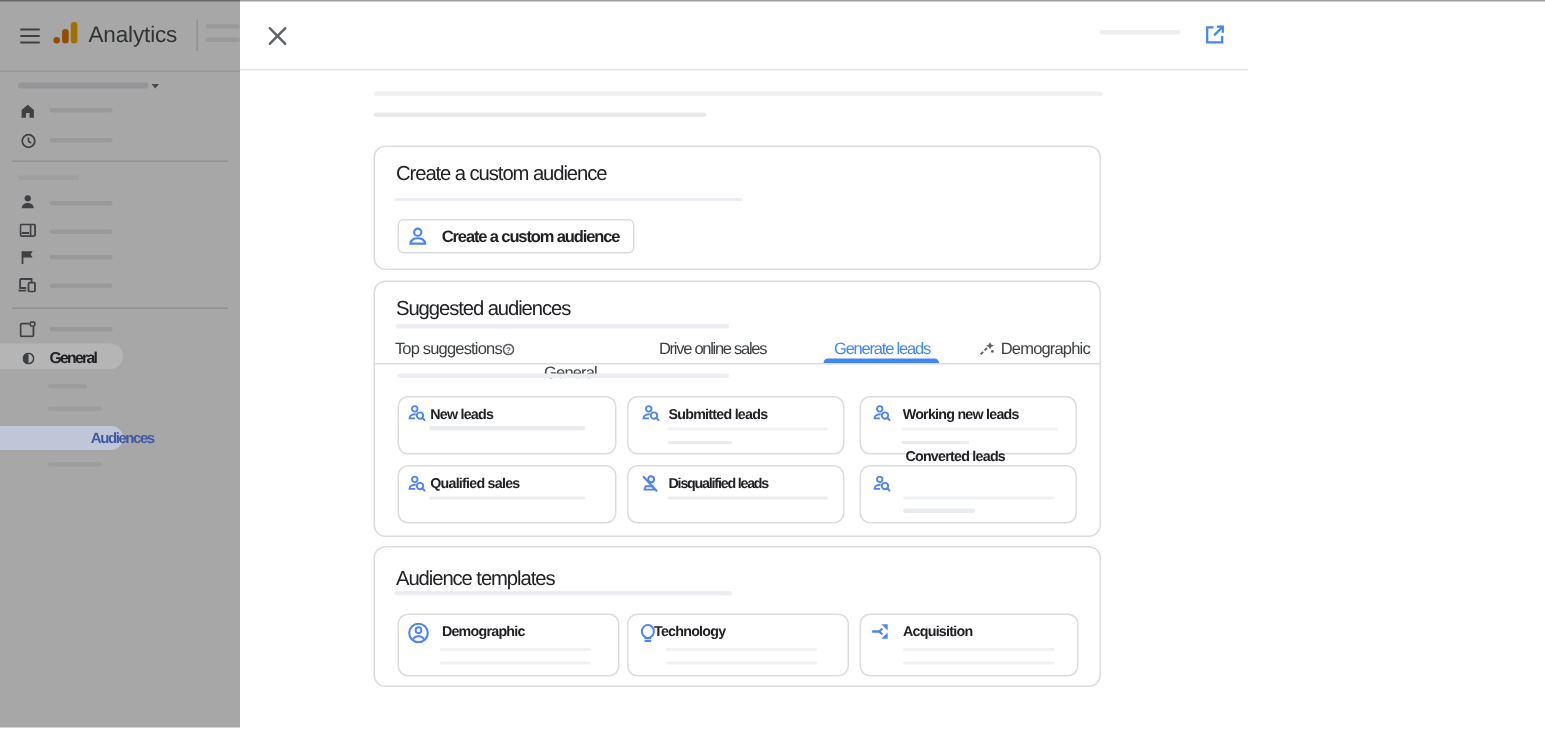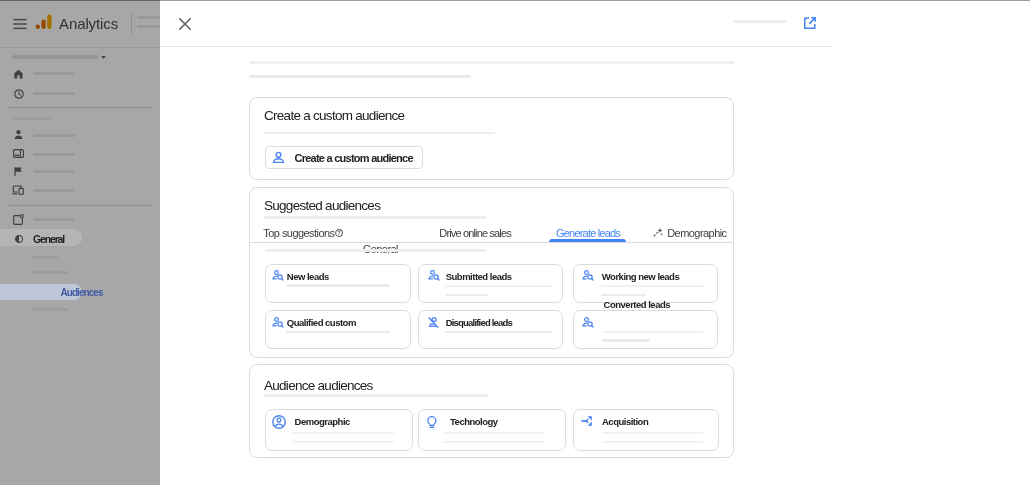--- a/index.html
+++ b/index.html
@@ -211,57 +211,57 @@
     <svg class="abs" style="left:422.4px;top:270px" width="12.4" height="11.4">
         <use href="#ps"></use>
       </svg>
     <div class="tilelabel" style="left:441.8px;top:270.6px;">Working new leads</div>
     <div class="bar" style="left:441px;top:284.6px;width:103.6px;height:2.6px;background:#f0f1f4;"></div>
     <div class="bar" style="left:441px;top:293.6px;width:45px;height:2.6px;background:#e9ebef;"></div>
 
     <svg class="abs" style="left:112px;top:316.6px" width="12.4" height="11.4">
         <use href="#ps"></use>
       </svg>
-    <div class="tilelabel" style="left:126.8px;top:317.2px;">Qualified custom</div>
+    <div class="tilelabel" style="left:126.8px;top:317.2px;">Qualified sales</div>
     <div class="bar" style="left:126px;top:330.9px;width:104px;height:2.6px;background:#e9ebef;"></div>
 
     <svg class="abs" style="left:266.6px;top:315.6px" width="13" height="13">
         <use href="#po"></use>
       </svg>
     <div class="tilelabel" style="left:285.7px;top:317.2px;letter-spacing:-0.8px;">Disqualified leads</div>
     <div class="bar" style="left:284.7px;top:330.9px;width:107px;height:2.6px;background:#e9ebef;"></div>
 
     <svg class="abs" style="left:422.4px;top:316.6px" width="12.4" height="11.4">
         <use href="#ps"></use>
       </svg>
     <div class="tilelabel" style="left:443.6px;top:299px;">Converted leads</div>
     <div class="bar" style="left:441.6px;top:330.7px;width:101.7px;height:2.6px;background:#f0f1f4;"></div>
     <div class="bar" style="left:441.6px;top:339.4px;width:48px;height:2.6px;background:#e9ebef;"></div>
 
     <div class="card" style="left:89.2px;top:364px;width:485px;height:94px;"></div>
-    <div class="cardtitle" style="left:104px;top:378px;">Audience audiences</div>
+    <div class="cardtitle" style="left:104px;top:378px;">Audience templates</div>
     <div class="bar" style="left:103px;top:394px;width:225px;height:3px;background:#eceef1;"></div>
     <div class="tile" style="left:104.7px;top:408.7px;width:148px;height:42.6px;"></div>
     <div class="tile" style="left:258.2px;top:409.2px;width:147.8px;height:41.8px;"></div>
     <div class="tile" style="left:412.6px;top:408.7px;width:146.1px;height:42.6px;"></div>
 
     <svg class="abs" style="left:112px;top:415.3px" width="14" height="14" viewBox="0 0 14 14">
       <circle cx="7" cy="7" r="6.2" fill="none" stroke="#4d84f3" stroke-width="1.4"></circle>
       <circle cx="7" cy="5.1" r="1.9" fill="none" stroke="#4d84f3" stroke-width="1.3"></circle>
       <path d="M3.1 11.6 C3.9 9.9 5.4 9.1 7 9.1 C8.6 9.1 10.1 9.9 10.9 11.6" fill="none" stroke="#4d84f3" stroke-width="1.3"></path>
     </svg>
     <div class="tilelabel" style="left:134.6px;top:415.6px;">Demographic</div>
     <div class="bar" style="left:132.7px;top:431.9px;width:101.6px;height:2.4px;background:#f0f1f4;"></div>
     <div class="bar" style="left:132.7px;top:440.6px;width:101.6px;height:2.4px;background:#f0f1f4;"></div>
 
     <svg class="abs" style="left:267.2px;top:416.2px" width="10" height="12" viewBox="0 0 10 12">
       <path d="M3.2 8.7 C1.8 7.9 0.9 6.4 0.9 4.8 C0.9 2.5 2.7 0.7 4.9 0.7 C7.1 0.7 8.9 2.5 8.9 4.8 C8.9 6.4 8 7.9 6.6 8.7 L6.6 9.3 H3.2 Z" fill="none" stroke="#4d84f3" stroke-width="1.3"></path>
       <line x1="3.3" y1="11.2" x2="6.5" y2="11.2" stroke="#4d84f3" stroke-width="1.5" stroke-linecap="round"></line>
     </svg>
-    <div class="tilelabel" style="left:290px;top:415.6px;">Technology</div>
+    <div class="tilelabel" style="left:276px;top:415.6px;">Technology</div>
     <div class="bar" style="left:283.7px;top:431.9px;width:101.2px;height:2.4px;background:#f0f1f4;"></div>
     <div class="bar" style="left:283.7px;top:440.6px;width:101.2px;height:2.4px;background:#f0f1f4;"></div>
 
     <svg class="abs" style="left:420.7px;top:416.4px" width="11" height="10" viewBox="0 0 11 10">
       <line x1="0.4" y1="5" x2="5.4" y2="5" stroke="#4d84f3" stroke-width="1.8"></line>
       <line x1="5" y1="5.2" x2="7.2" y2="3" stroke="#4d84f3" stroke-width="1.4"></line>
       <path d="M6.6 0.2 H10.8 V4.4 Z" fill="#4d84f3"></path>
       <line x1="5" y1="4.8" x2="7.2" y2="7" stroke="#4d84f3" stroke-width="1.4"></line>
       <path d="M6.6 9.8 H10.8 V5.6 Z" fill="#4d84f3"></path>
     </svg>

